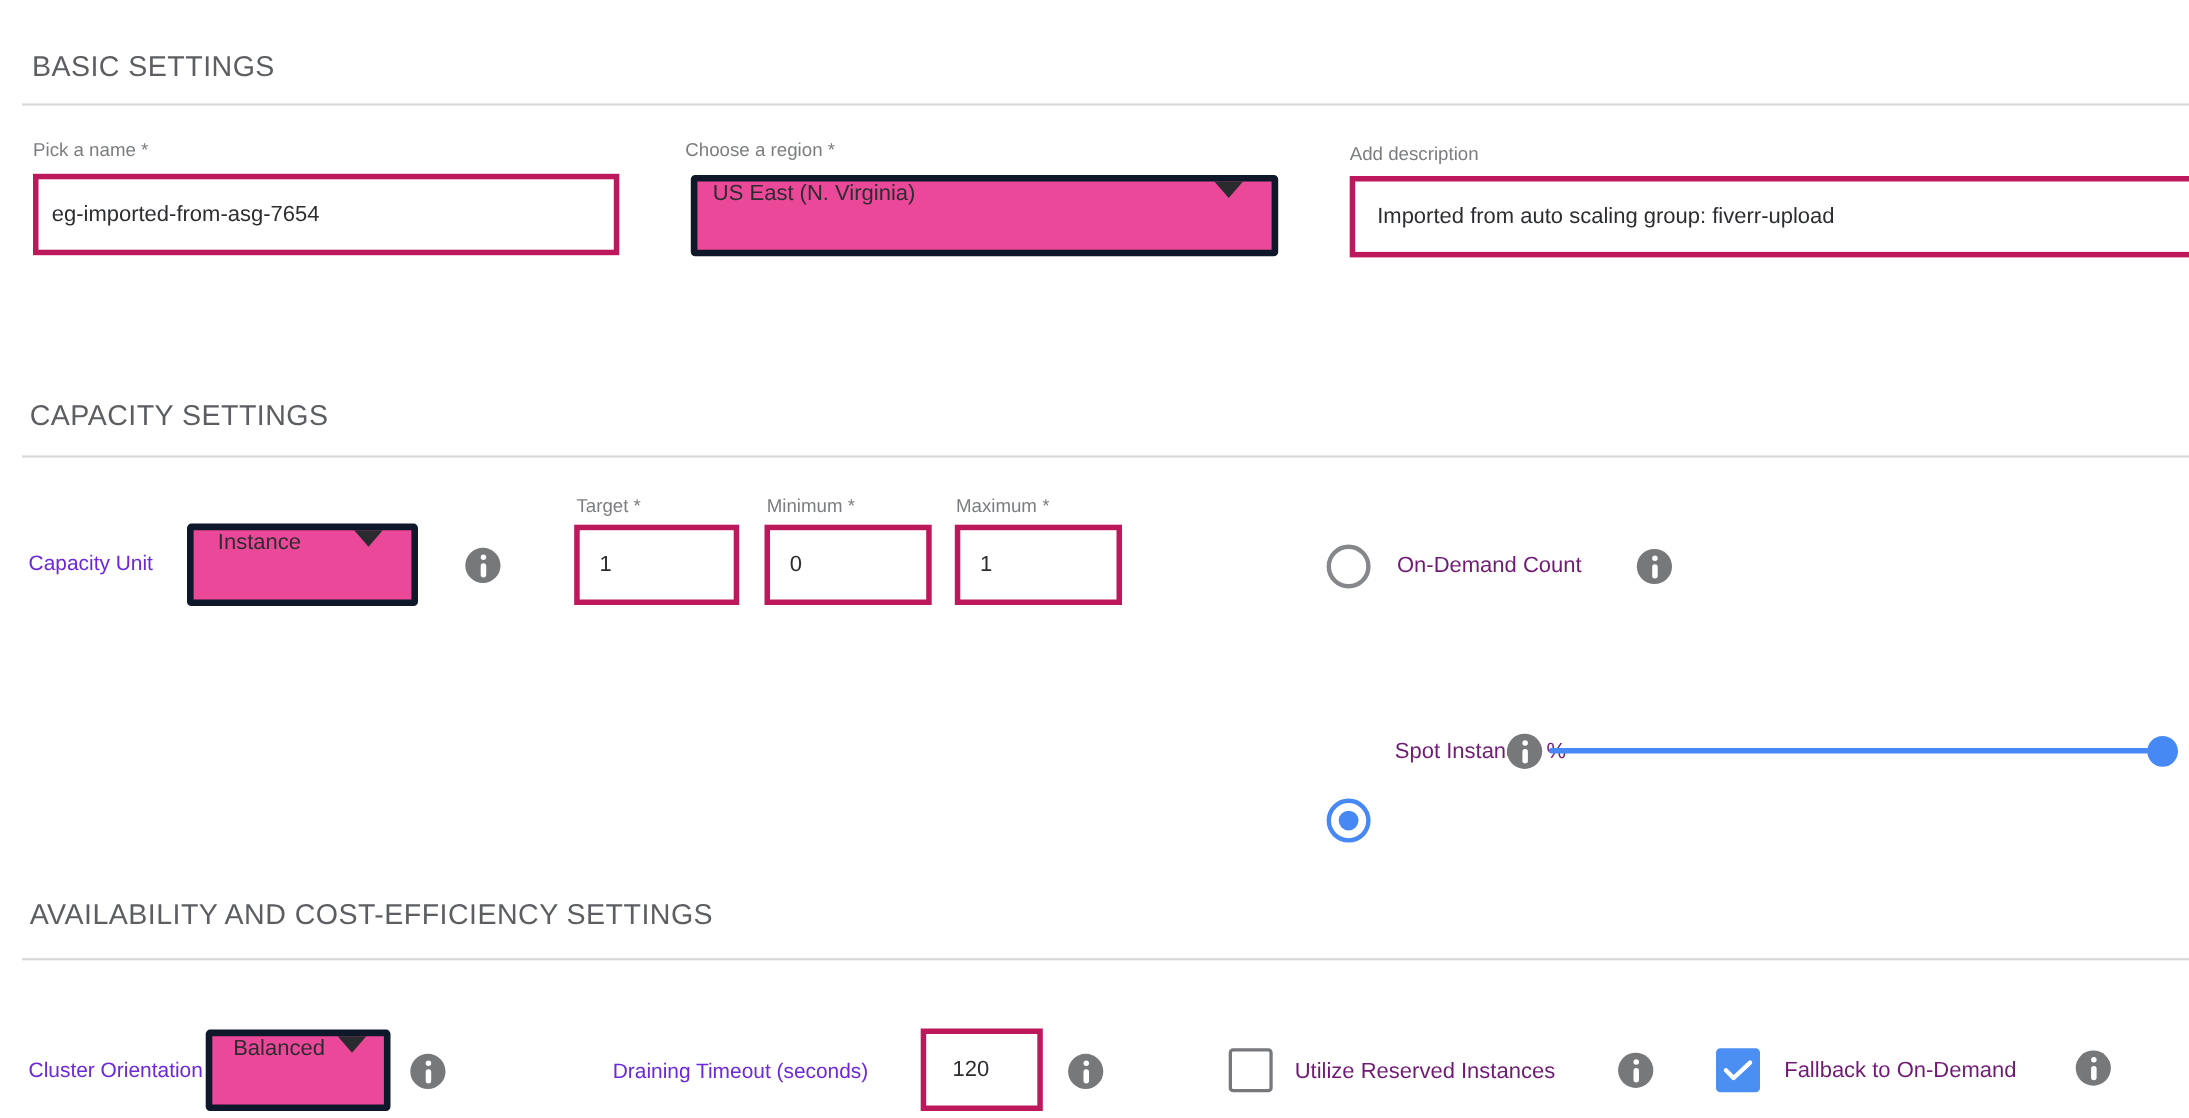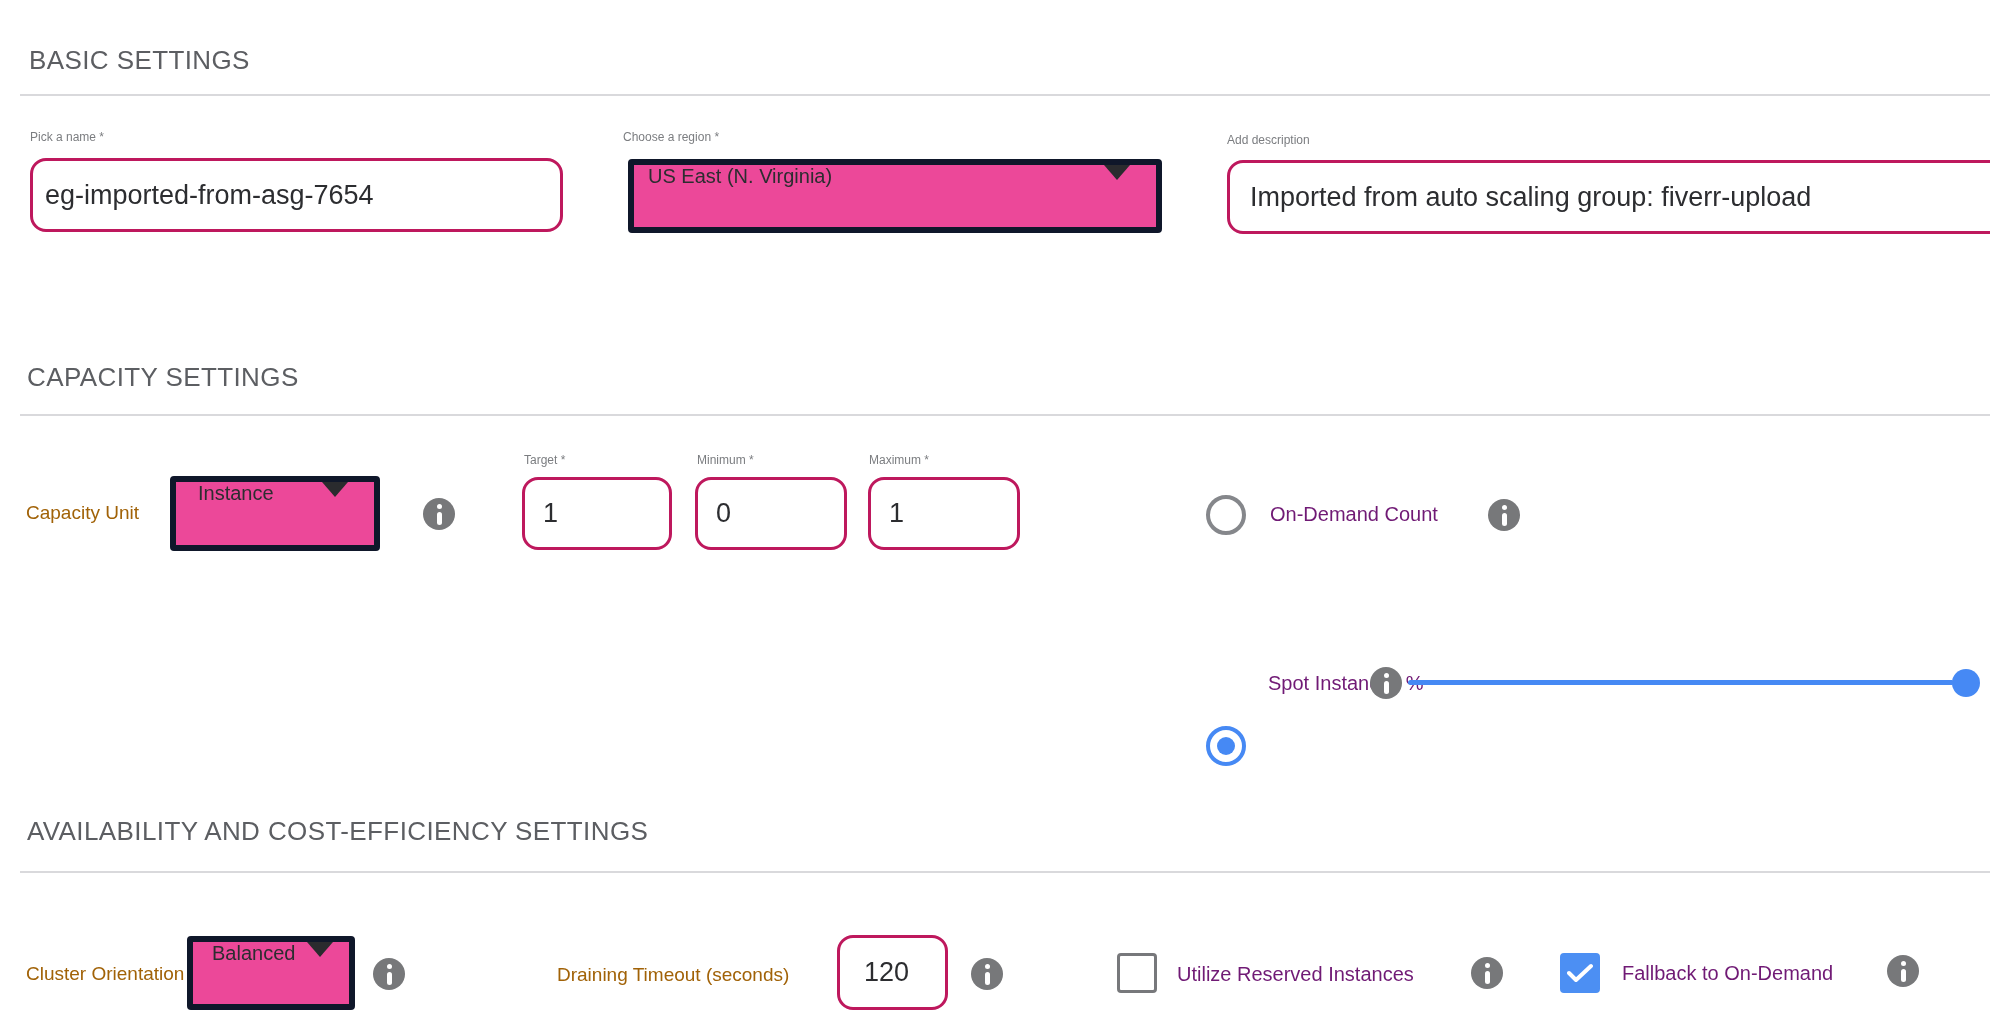--- a/index.html
+++ b/index.html
@@ -5,26 +5,26 @@
   html,body{margin:0;padding:0;}
   body{
     width:1990px;height:1016px;background:#ffffff;overflow:hidden;position:relative;
     font-family:"Liberation Sans", sans-serif;
   }
   .abs{position:absolute;margin-top:23px;}
   .section-title{
     font-size:26px;font-weight:300;color:#5c5e62;letter-spacing:.4px;line-height:34px;white-space:nowrap;
   }
   .divider{height:2px;background:#d9d9dc;left:20px;right:0;}
-  .field-label{font-size:12px;color:#7b7d80;line-height:22px;white-space:nowrap;}
-  .inline-label{font-size:19px;color:#a16207;line-height:26px;white-space:nowrap;}
+  .field-label{font-size:17px;color:#7b7d80;line-height:22px;white-space:nowrap;}
+  .inline-label{font-size:19px;color:#6d28d9;line-height:26px;white-space:nowrap;}
   .choice-label{font-size:20px;color:#701a75;line-height:26px;white-space:nowrap;}
   .text-input{
-    box-sizing:border-box;border:3px solid #be185d;border-radius:16px;background:#fff;
-    font-family:"Liberation Sans", sans-serif;font-size:27px;color:#2c2d30;
+    box-sizing:border-box;border:5px solid #be185d;border-radius:0;background:#fff;
+    font-family:"Liberation Sans", sans-serif;font-size:20px;color:#2c2d30;
     padding:0 16px;outline:none;
   }
   .dropdown{
     box-sizing:border-box;border:6px solid #0f172a;border-radius:4px;background:#ec4899;
     display:flex;align-items:flex-start;justify-content:space-between;
     padding:0 26px 0 22px;cursor:pointer;
   }
   .dropdown-value{font-size:20px;color:#2c2d30;white-space:nowrap;}
   .caret{
     width:0;height:0;flex:0 0 auto;margin-left:12px;

